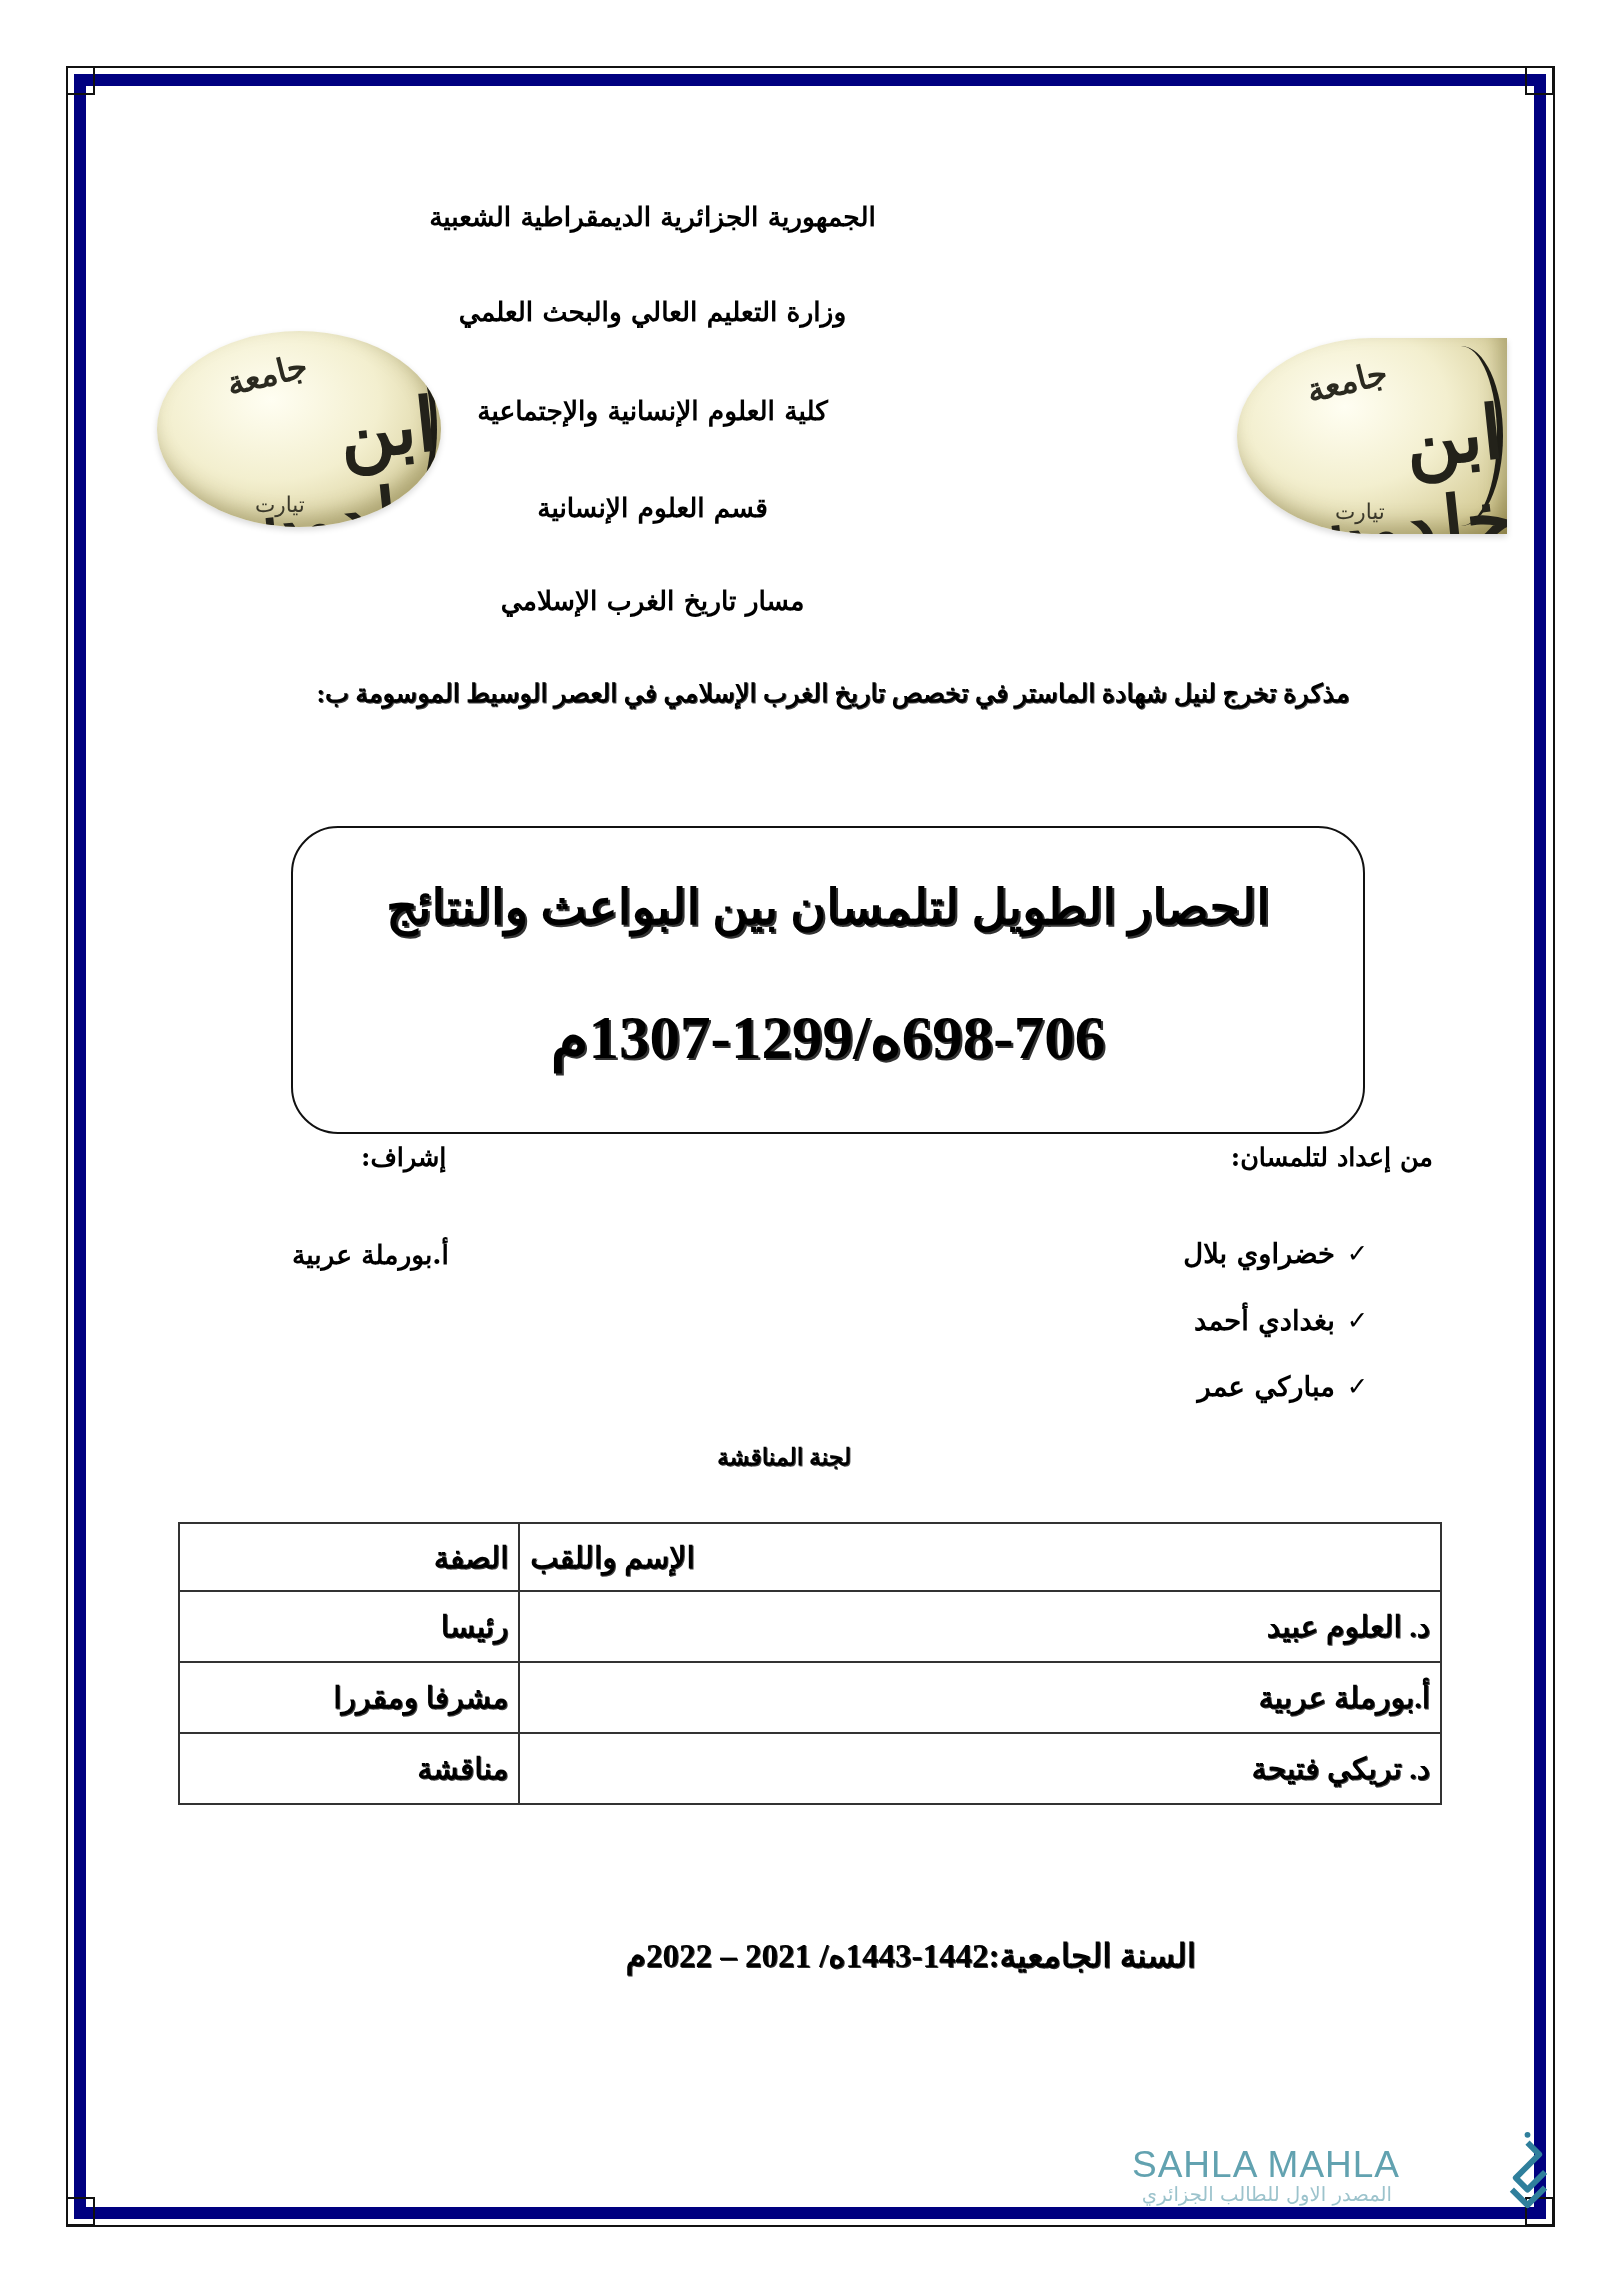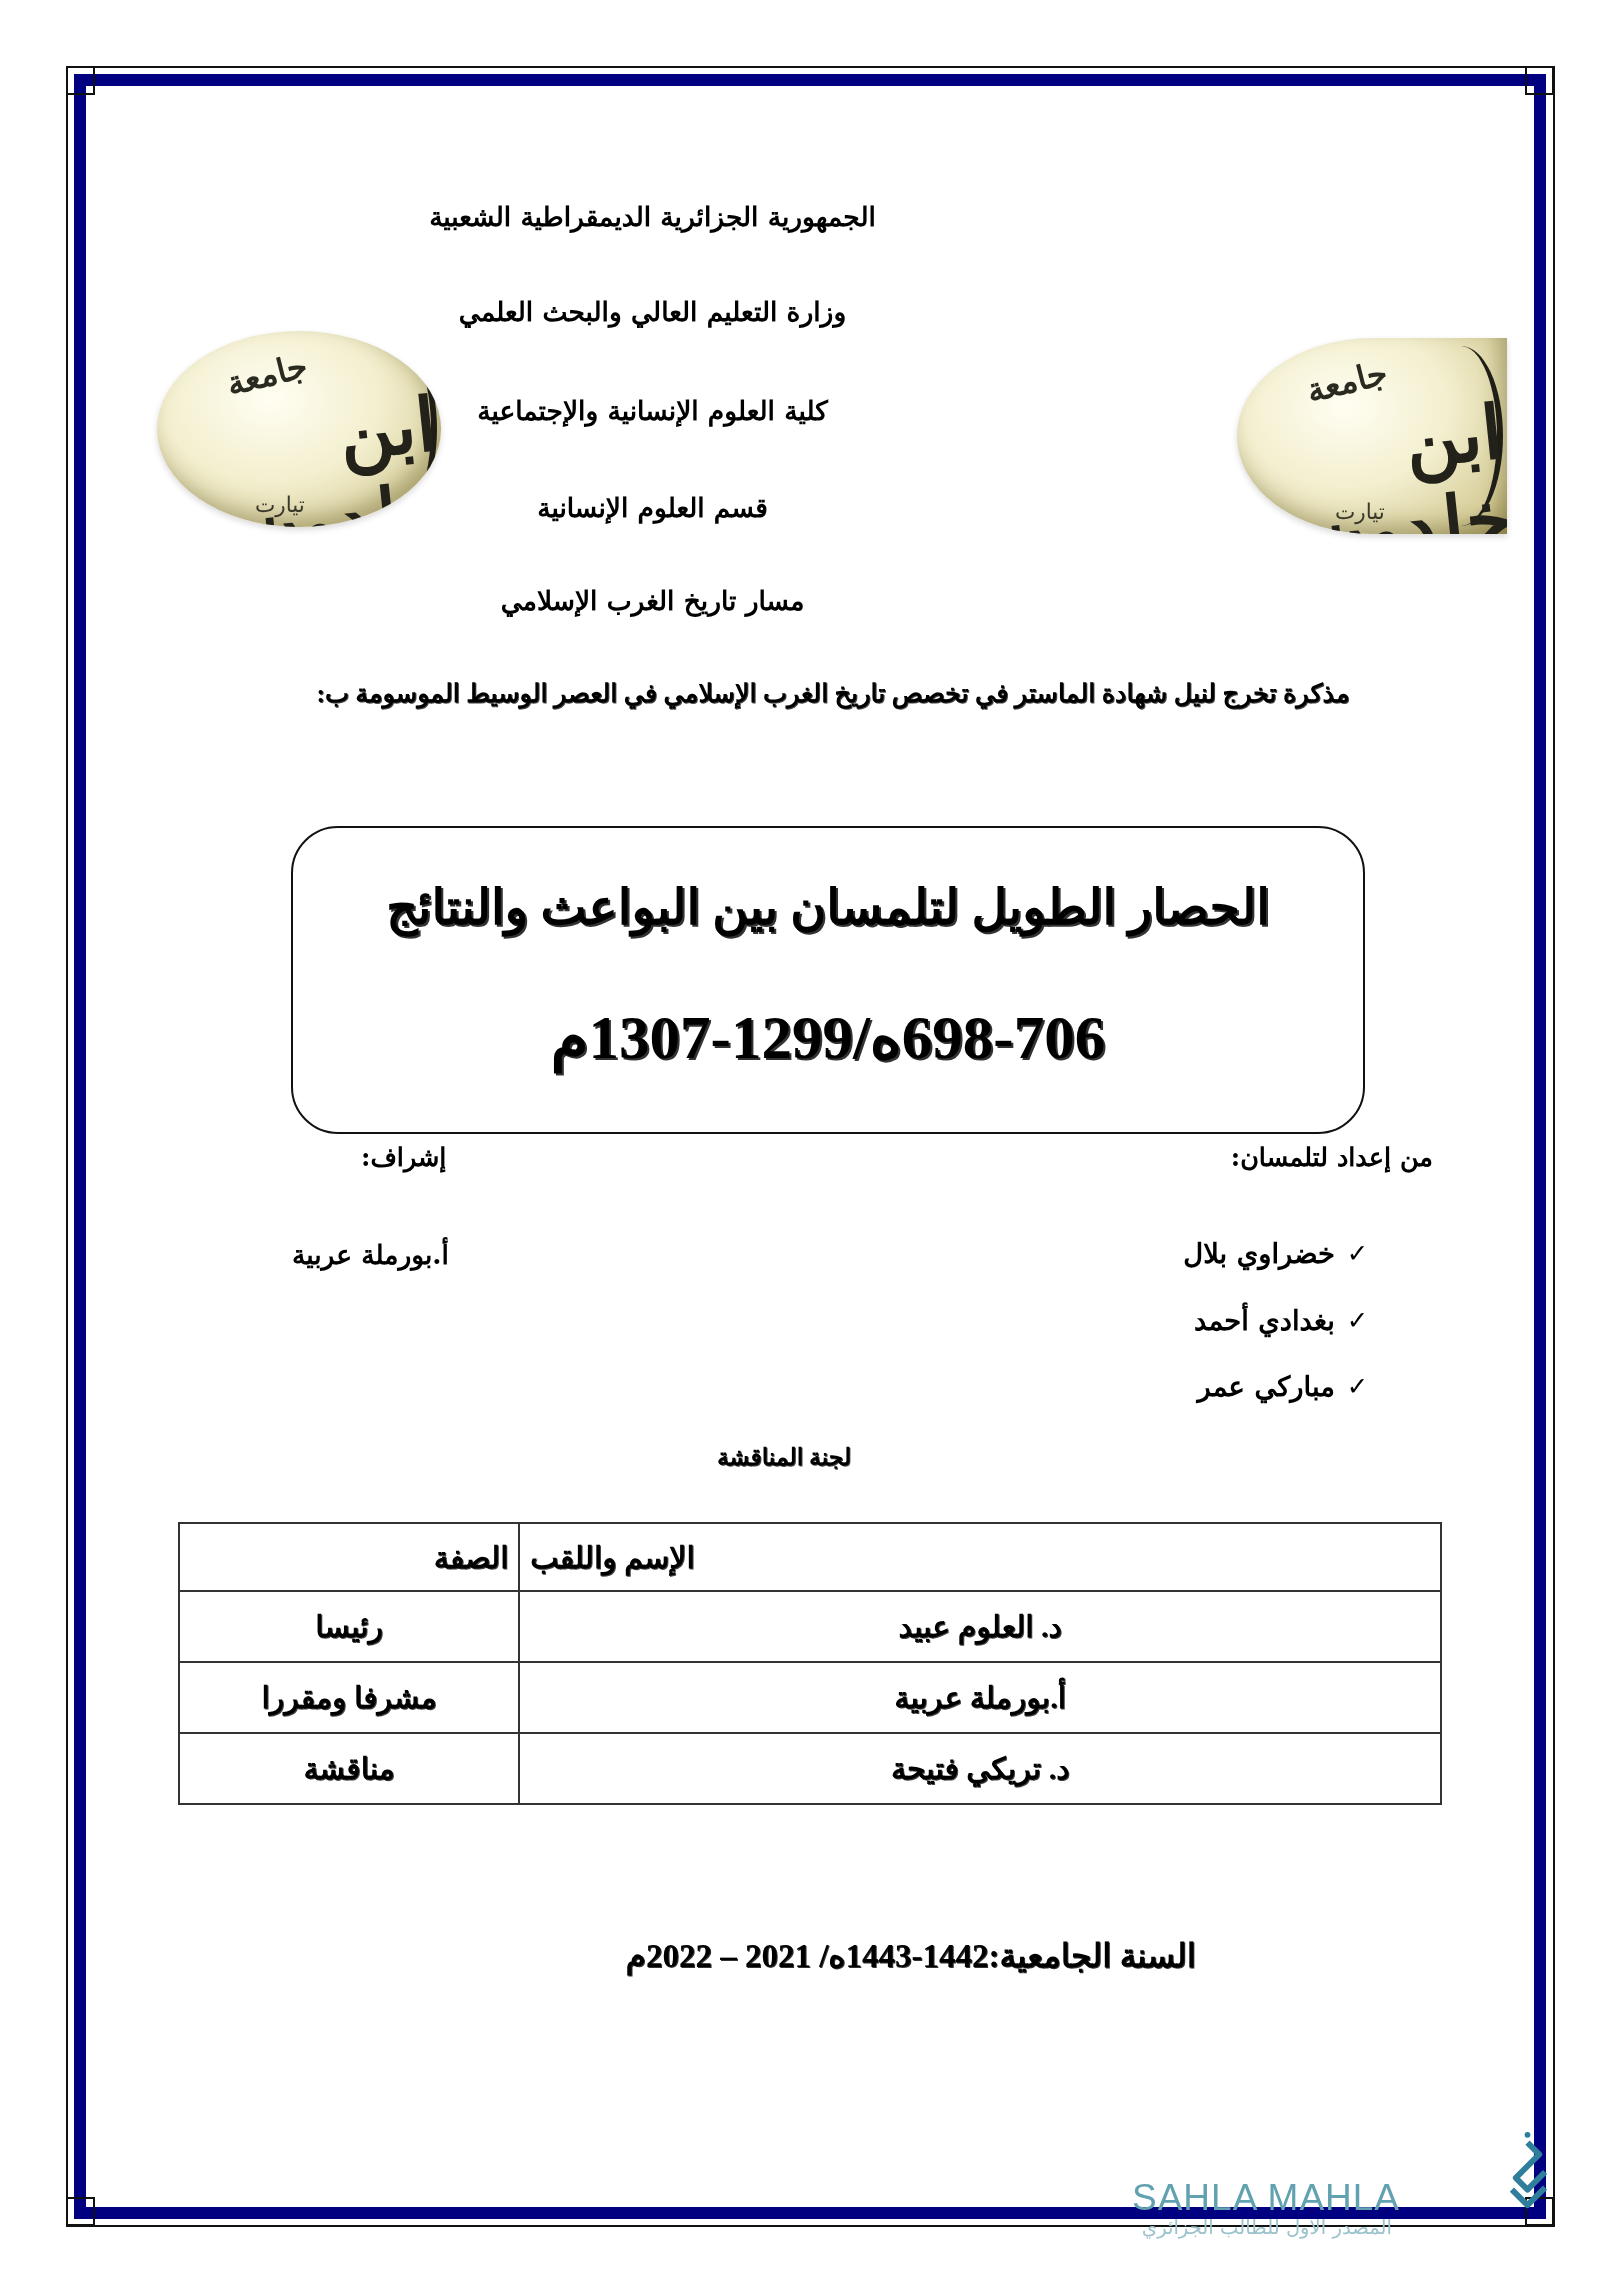--- a/index.html
+++ b/index.html
@@ -94,36 +94,36 @@
 
   table.committee {
     position: absolute; left: 178px; top: 1522px; width: 1264px;
     border-collapse: collapse; direction: rtl; font-family: "Liberation Serif", serif;
   }
   table.committee td, table.committee th {
     border: 2px solid #333; font-weight: bold; font-size: 30px; padding: 0 9.8px;
     text-shadow: 1px 1px 0 #444;
   }
   table.committee th { height: 66px; }
-  table.committee td { height: 69px; text-align: center; }
+  table.committee td { height: 69px; text-align: right; }
   th.col-name { text-align: left; width: 900px; margin-left: 15px; }
   th.col-role { text-align: right; }
 
   .year {
     position: absolute; left: 392px; width: 804px; top: 1936px; text-align: right;
     font-weight: bold; font-size: 33px; direction: rtl; font-family: "Liberation Serif", serif;
     text-shadow: 1px 1px 0 #333;
   }
 
   .watermark {
     position: absolute; left: 1132px; top: 2145px; width: 382px;
   }
   .wm-brand {
     font-family: "Liberation Sans", sans-serif; color: #62a2b0; font-size: 37px; letter-spacing: 1px;
-    line-height: 39px; font-weight: normal; margin-top: 33px;
+    line-height: 39px; font-weight: normal;
   }
   .wm-tag {
     direction: rtl; color: #9cc3cc; font-size: 19.6px; line-height: 21.6px; text-align: left; padding-left: 9.8px;
   }
   .wm-emblem {
     position: absolute; left: 1506px; top: 2129px; width: 43px; height: 84px;
   }
 </style>
 </head>
 <body>

